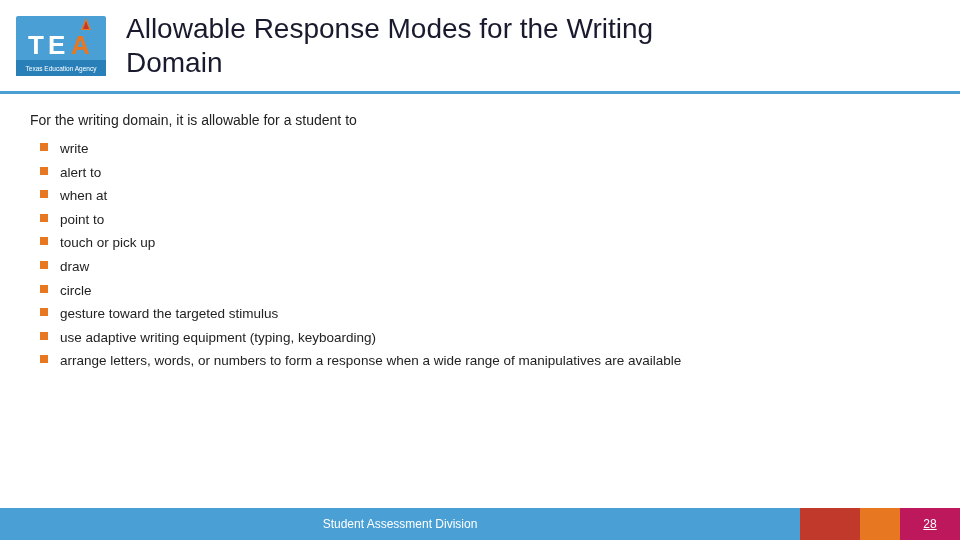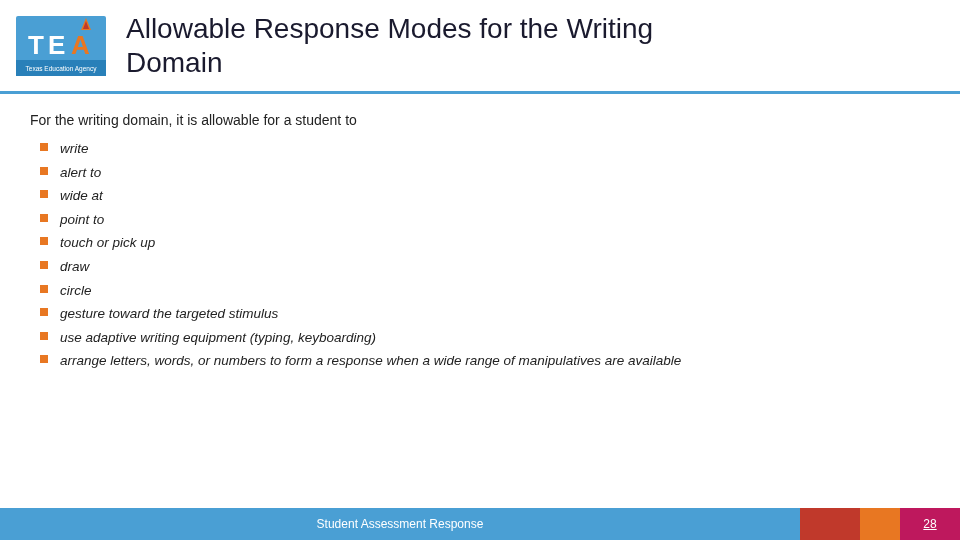--- a/index.html
+++ b/index.html
@@ -54,21 +54,20 @@
     .intro-text {
       font-size: 14px;
       color: #222222;
       margin-bottom: 11px;
       font-weight: normal;
     }
 
     .bullet-list {
       list-style: none;
       padding-left: 10px;
-      font-style: italic;
     }
 
     .bullet-list li {
       display: flex;
       align-items: flex-start;
       margin-bottom: 4px;
       font-size: 13.5px;
       color: #222222;
       line-height: 1.45;
     }
@@ -169,21 +168,21 @@
   <li>
         <span class="bullet-square"></span>
         <span>write</span>
       </li>
       <li>
         <span class="bullet-square"></span>
         <span>alert to</span>
       </li>
       <li>
         <span class="bullet-square"></span>
-        <span>wide at</span>
+        <span>when at</span>
       </li>
       <li>
         <span class="bullet-square"></span>
         <span>point to</span>
       </li>
       <li>
         <span class="bullet-square"></span>
         <span>touch or pick up</span>
       </li>
       <li>
@@ -204,18 +203,18 @@
       </li>
       <li>
         <span class="bullet-square"></span>
         <span>arrange letters, words, or numbers to form a response when a wide range of manipulatives are available</span>
       </li>
     </ul>
 </div>
 
 <div class="footer">
   <div class="footer-blue">
-    <span class="footer-text">Student Assessment Response</span>
+    <span class="footer-text">Student Assessment Division</span>
   </div>
   <div class="footer-dark"></div>
   <div class="footer-orange"></div>
   <div class="footer-page">28</div>
 </div>
 
 </body></html>

